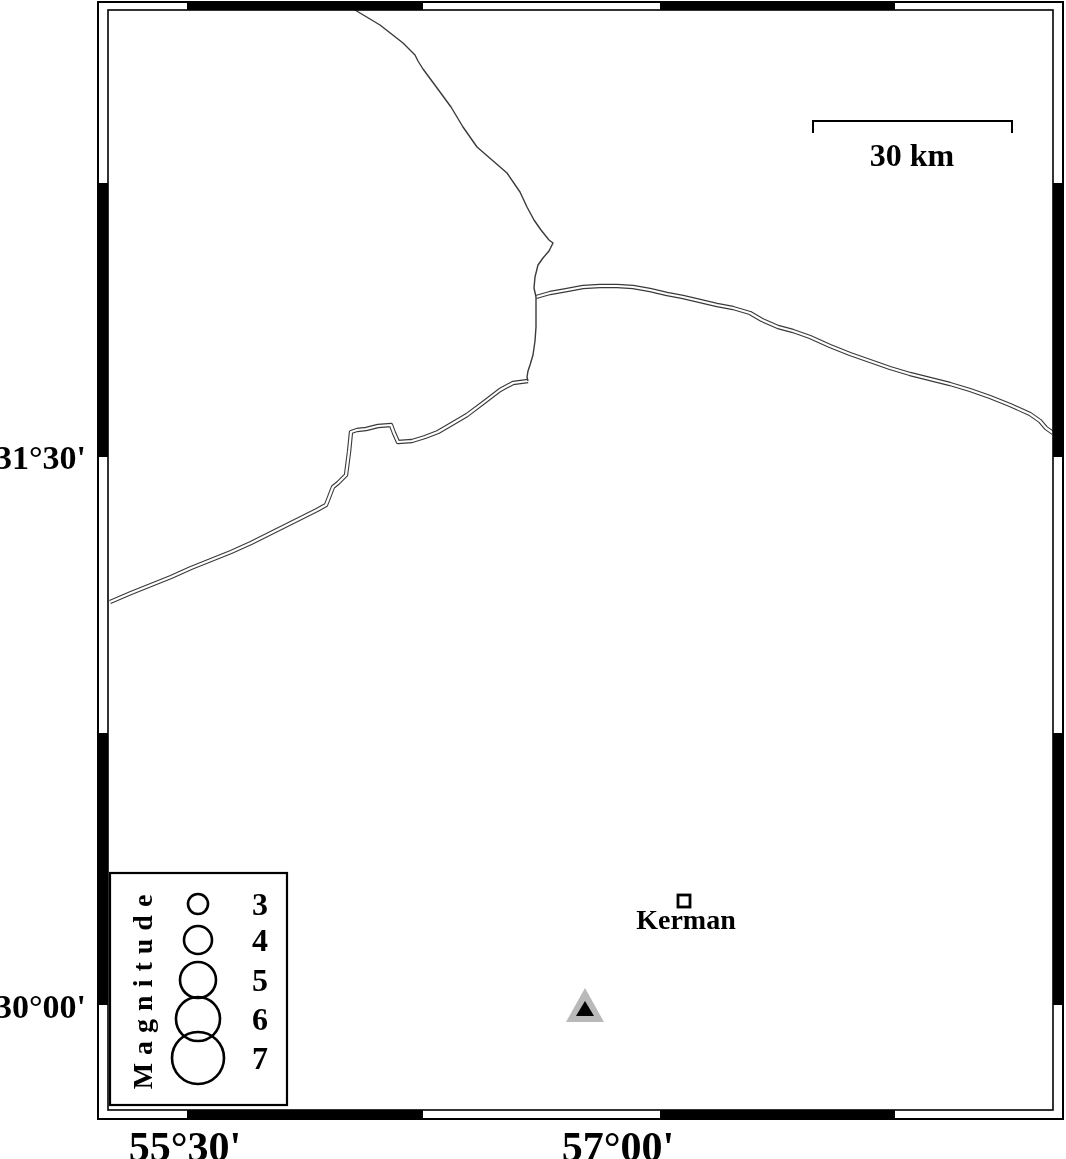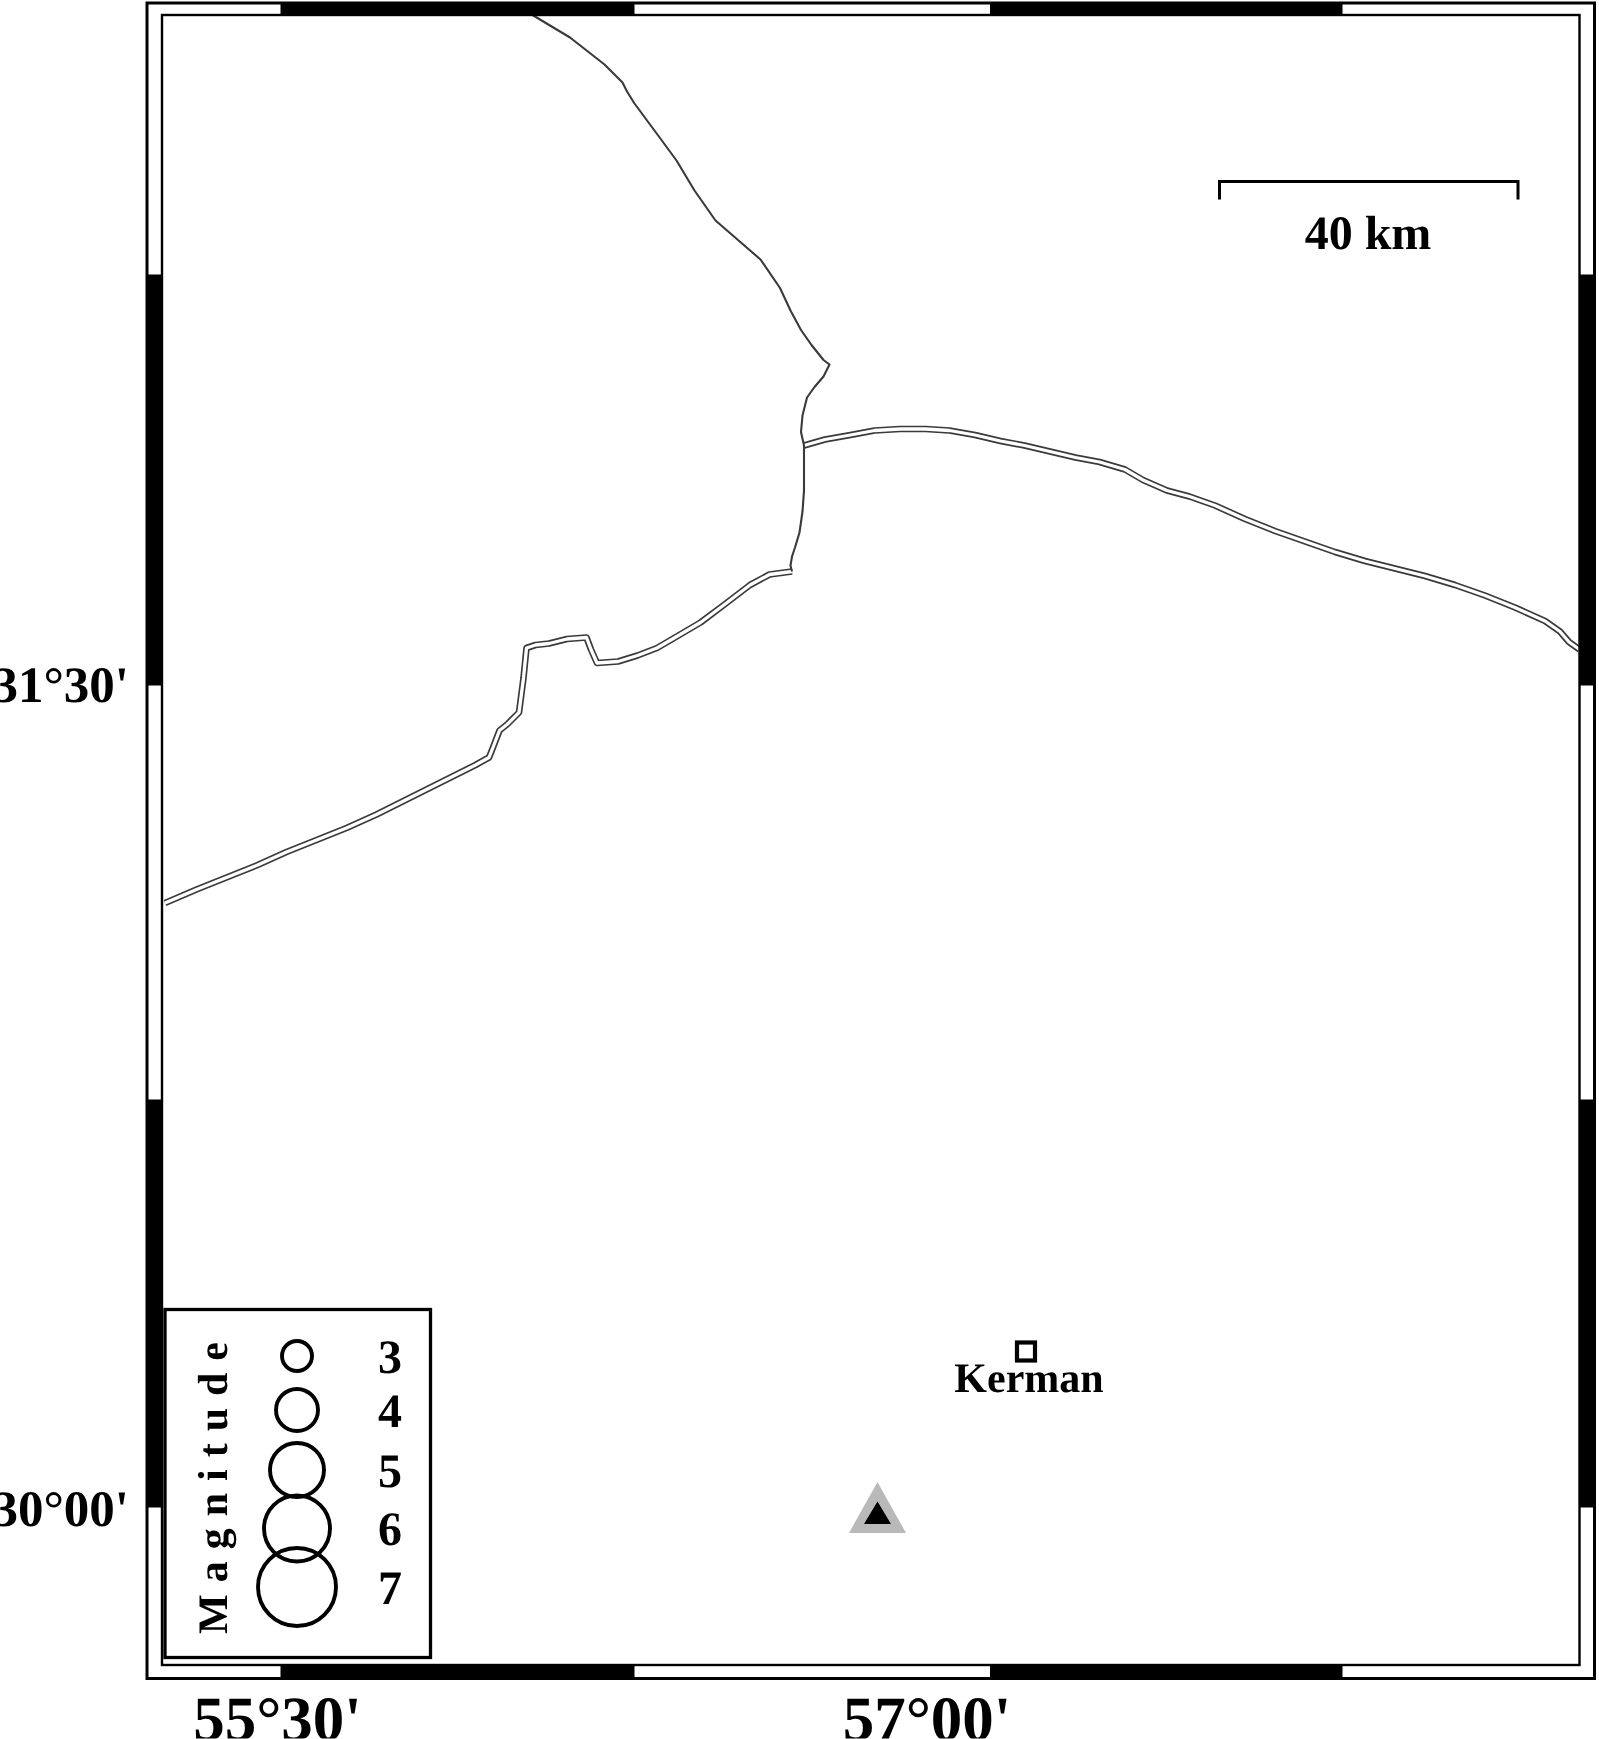--- a/index.html
+++ b/index.html
@@ -68,16 +68,16 @@
     <g id="station-layer">
         <polygon points="585,988 566,1022 604,1022" fill="#b9b9b9"></polygon>
         <polygon points="585,1001 576,1016 594,1016" fill="#000000"></polygon>
       </g>
   </svg>
 
   <div id="lat-31-30" class="lbl lat-lbl">31°30'</div>
   <div id="lat-30-00" class="lbl lat-lbl">30°00'</div>
   <div id="lon-55-30" class="lbl lon-lbl">55°30'</div>
   <div id="lon-57-00" class="lbl lon-lbl">57°00'</div>
-  <div id="scale-label" class="lbl scale-lbl">40 km</div>
+  <div id="scale-label" class="lbl scale-lbl">30 km</div>
   <div id="city-label" class="lbl city-lbl">Kerman</div>
   <div id="legend-title" class="lbl legend-title">Magnitude</div>
 </div>
 
 </body></html>

